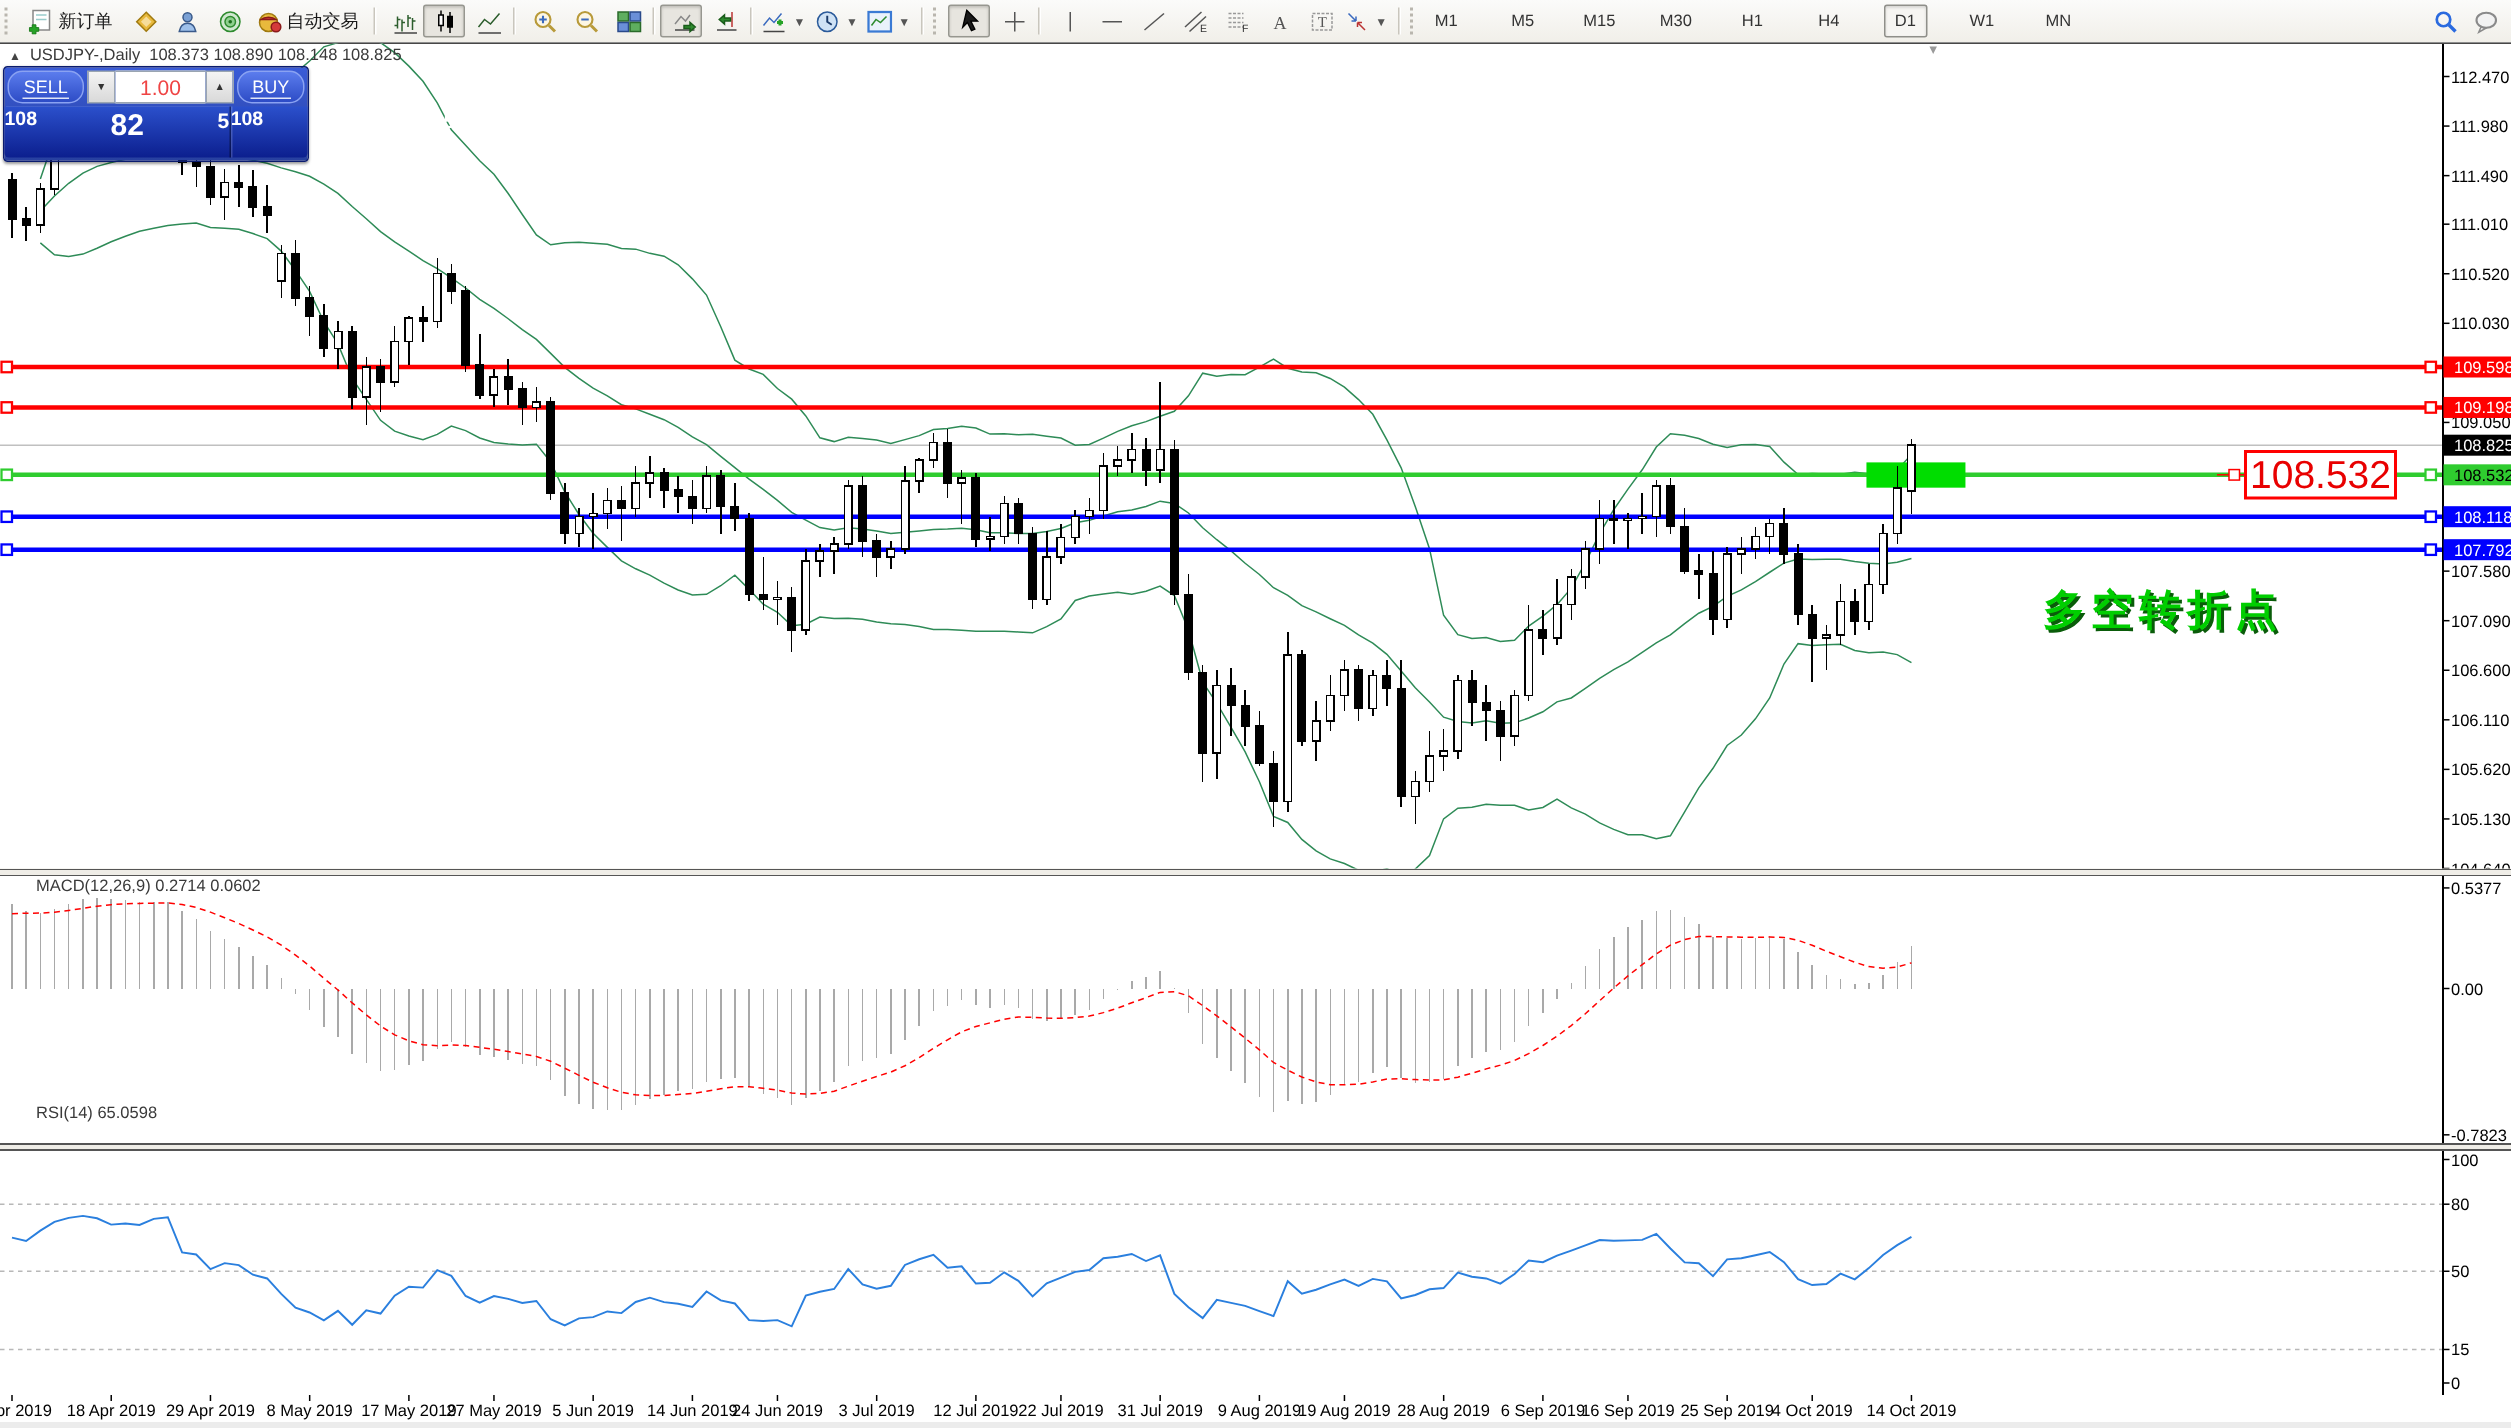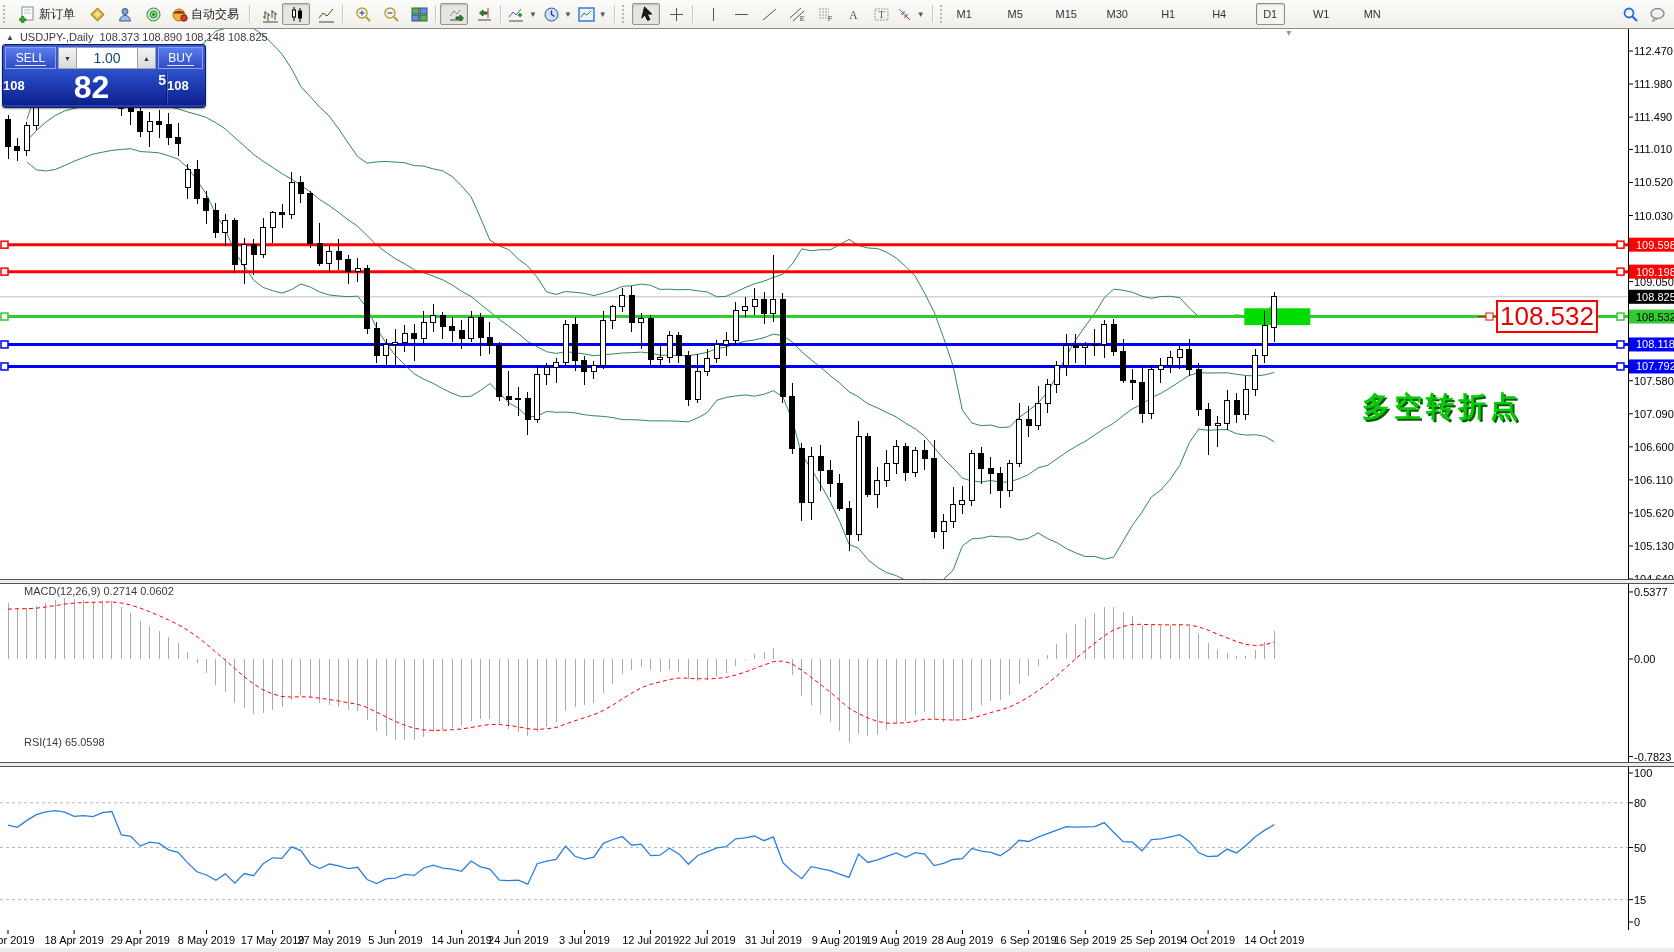--- a/index.html
+++ b/index.html
@@ -30,36 +30,36 @@
   .symbol-header{top:31px;left:6px;font-size:11px;color:#3a3a3a;display:flex;gap:6px;align-items:center;}
   .collapse-tri{font-size:8px;color:#444;}
   .ind-label{font-size:11px;color:#3a3a3a;padding-left:16px;}
   .macd-label{top:585px;left:8px;}
   .rsi-label{top:736px;left:8px;}
   
   .qp{top:44px;left:2px;width:202px;height:62px;border:1px solid #0a1b6e;border-radius:3px;
     background:linear-gradient(180deg,#3a5cd8 0%,#27409f 100%);box-shadow:0 1px 2px rgba(0,0,0,.4);}
   .qp-row1{display:flex;height:26px;align-items:stretch;}
   .qp-btn{flex:0 0 auto;margin:2px;display:flex;align-items:center;justify-content:center;
-    background:linear-gradient(180deg,#5b7ced 0%,#2d4cc6 100%);border:1px solid #8aa2f2;border-radius:0;
+    background:linear-gradient(180deg,#5b7ced 0%,#2d4cc6 100%);border:1px solid #8aa2f2;border-radius:10px;
     color:#fff;font-size:12px;}
   .qp-btn span{border-bottom:1px solid rgba(255,255,255,.85);padding:0 1px;}
   .qp-sell{width:49px;}
   .qp-buy{width:43px;}
   .qp-spin{flex:1;display:flex;margin:2px 0;}
   .qp-arrow{width:17px;background:linear-gradient(180deg,#f4f4f4,#d9d9d9);border:1px solid #9aa5b1;
     display:flex;align-items:center;justify-content:center;font-size:7px;color:#333;}
   .qp-vol{flex:1;background:#fff;border-top:1px solid #9aa5b1;border-bottom:1px solid #9aa5b1;
-    display:flex;align-items:center;justify-content:center;font-size:14px;color:#0c4a6e;}
+    display:flex;align-items:center;justify-content:center;font-size:14px;color:#ef4444;}
   .qp-row2{display:flex;height:34px;background:linear-gradient(180deg,#2b50cc 0%,#0c1f8e 100%);
     border-bottom-left-radius:3px;border-bottom-right-radius:3px;color:#fff;}
-  .qp-price{flex:1;display:flex;align-items:center;justify-content:center;padding-bottom:2px;gap:48px;}
+  .qp-price{flex:1;display:flex;align-items:flex-start;justify-content:center;padding-bottom:2px;gap:48px;}
   .qp-price:first-child{border-right:1px solid rgba(0,0,10,.45);box-shadow:1px 0 0 rgba(255,255,255,.18);}
   .qp-small{font-size:13px;font-weight:bold;margin-bottom:3px;}
-  .qp-big{font-size:32px;font-weight:bold;line-height:26px;margin:0 1px;}
+  .qp-big{font-size:20px;font-weight:bold;line-height:26px;margin:0 1px;}
   .qp-sup{font-size:14px;font-weight:bold;align-self:flex-start;margin-top:1px;}
   
   .price-box{top:300px;left:1496px;width:98px;height:29px;background:#fff;border:2px solid #f00;
     color:#e80000;font-size:26px;display:flex;align-items:center;justify-content:center;letter-spacing:0px;}
   
   .turning-point{top:388px;left:1362px;font-size:28px;font-weight:bold;color:#00ce00;
     letter-spacing:4px;text-shadow:2px 2px 0 #0a5c0a;white-space:nowrap;
     font-family:Liberation Mono, monospace;}
 </style>
 </head>

